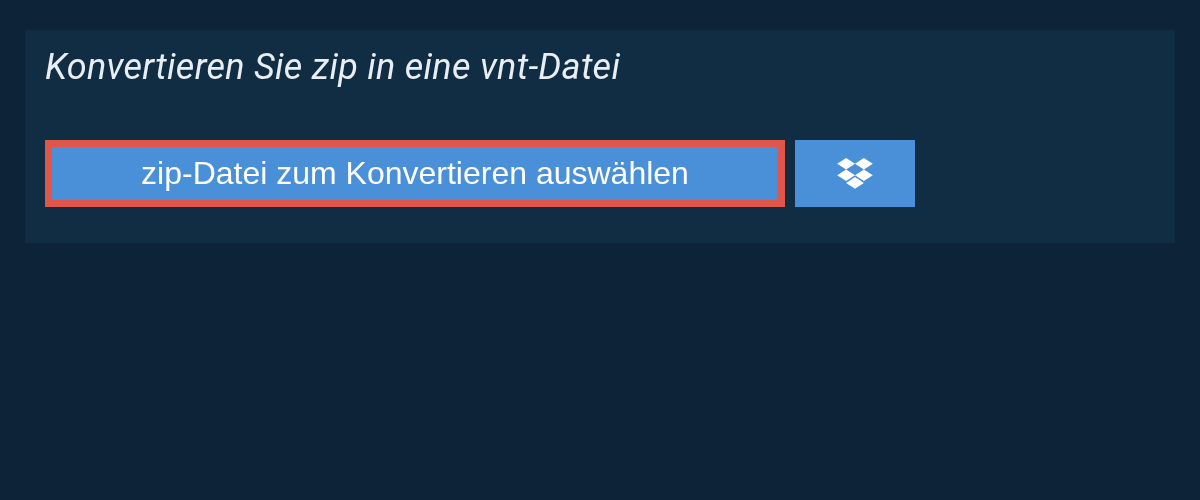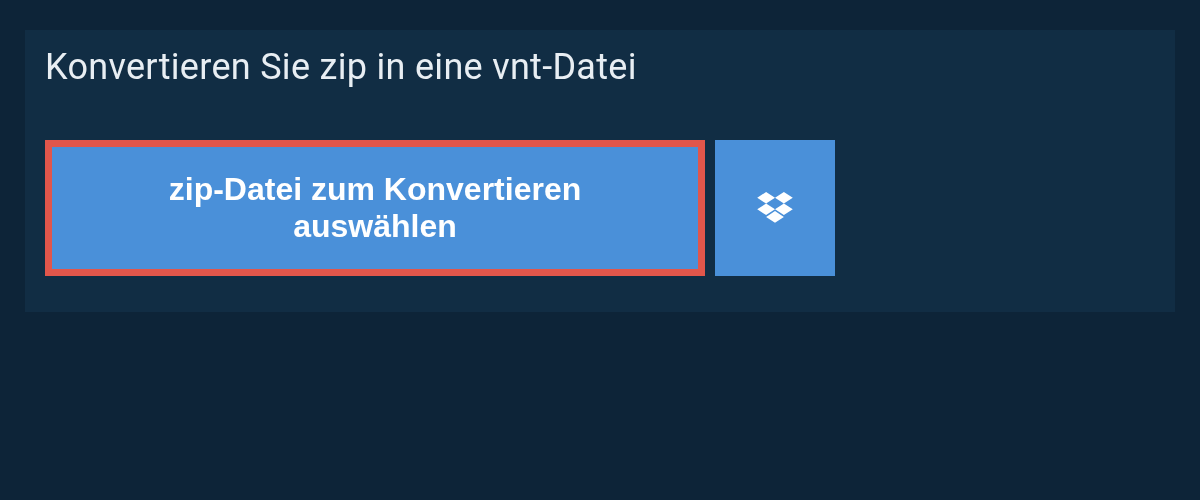--- a/index.html
+++ b/index.html
@@ -21,38 +21,39 @@
     .heading-wrap {
       display: inline-block;
       background: #112d44;
       padding: 16px 20px;
     }
     .heading {
       color: #e8eef3;
       font-size: 36px;
       font-weight: 400;
       letter-spacing: 0.3px;
+      font-style: italic;
     }
     .button-row {
       display: flex;
       gap: 10px;
       padding: 36px 20px 36px 20px;
       width: 900px;
     }
     .select-button {
       background: #4a90d9;
       border: 7px solid #e1564b;
       color: #ffffff;
       font-size: 32px;
-      font-weight: 700;
-      padding: 24px 48px;
+      font-weight: 400;
+      padding: 8px 48px;
       cursor: pointer;
       text-align: center;
       flex: 0 0 auto;
-      width: 660px;
+      width: 740px;
     }
     .dropbox-button {
       background: #4a90d9;
       border: none;
       width: 120px;
       display: flex;
       align-items: center;
       justify-content: center;
       cursor: pointer;
       flex: 0 0 auto;

